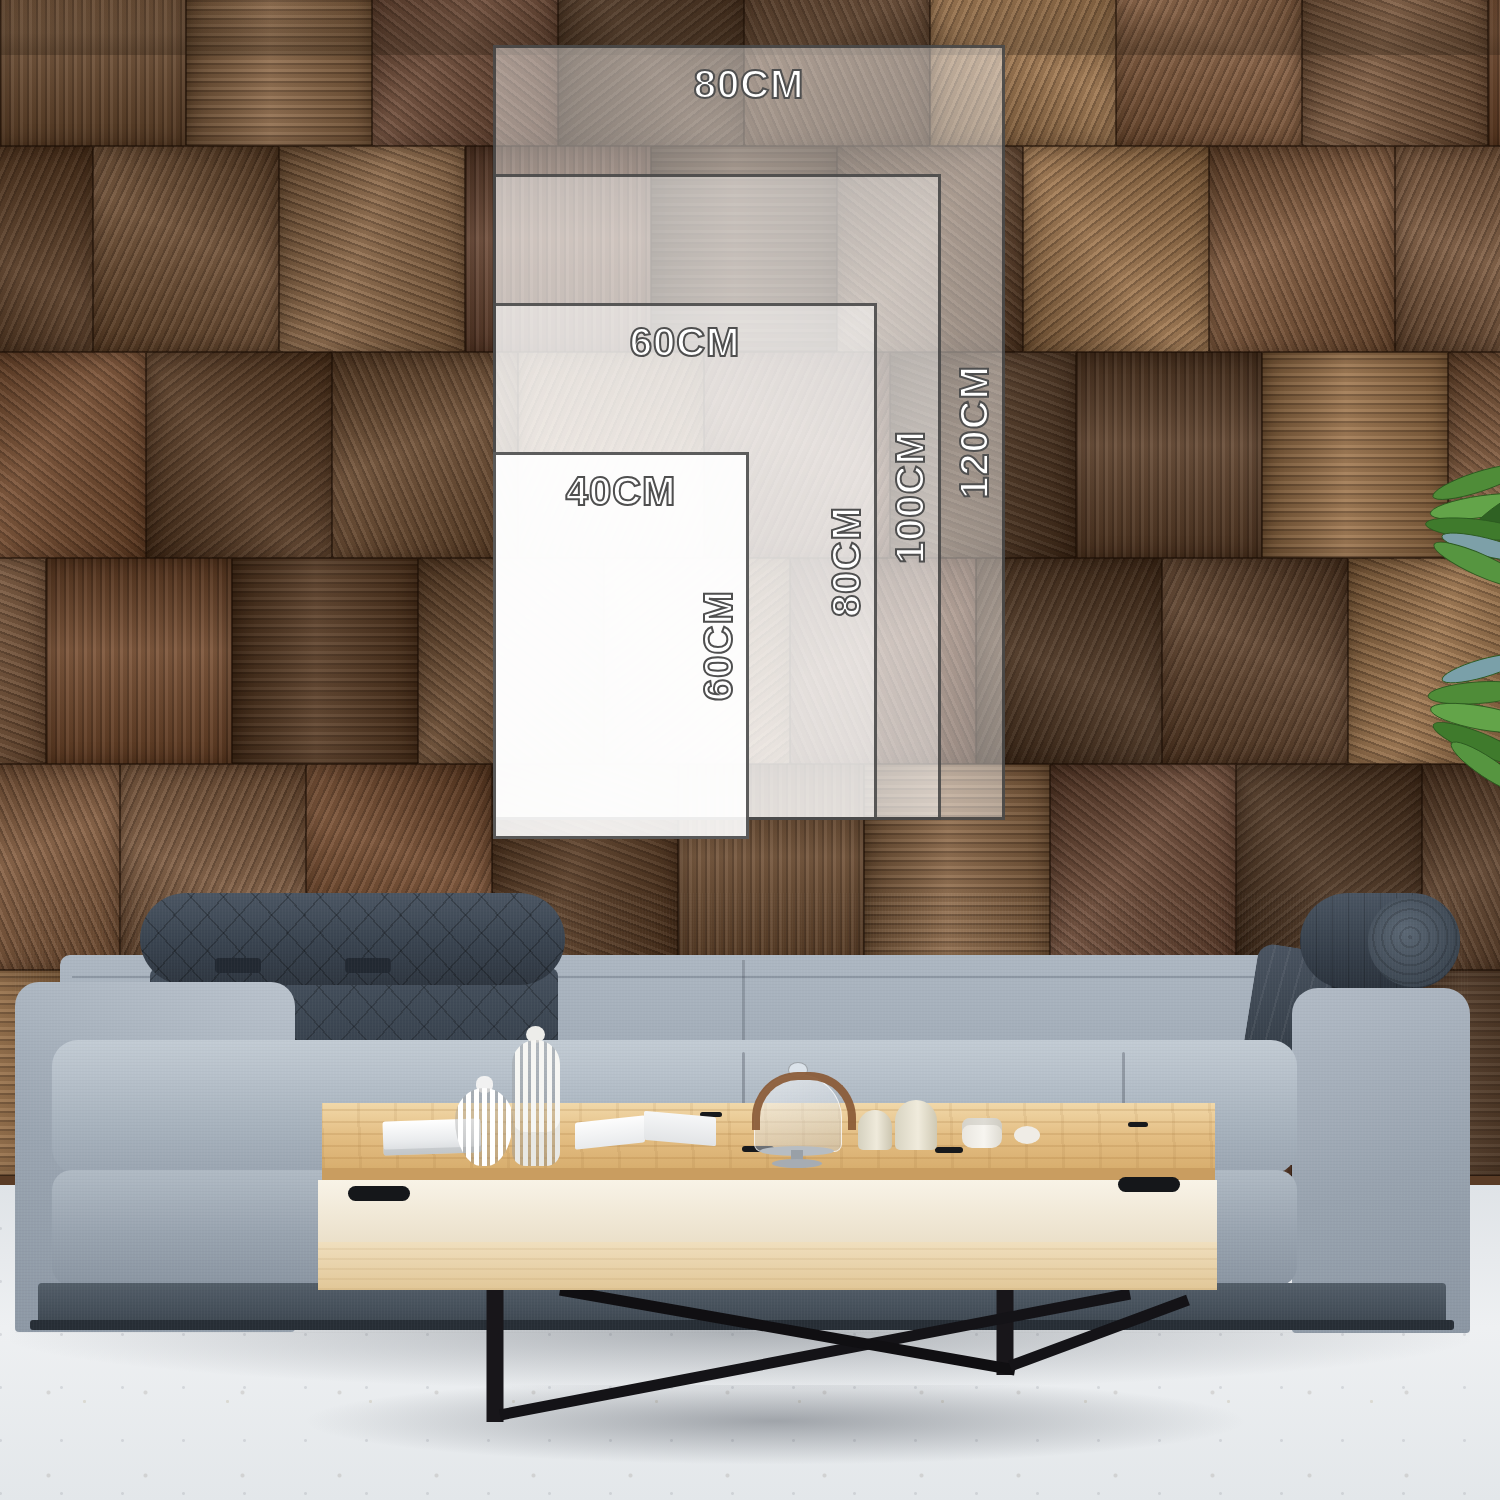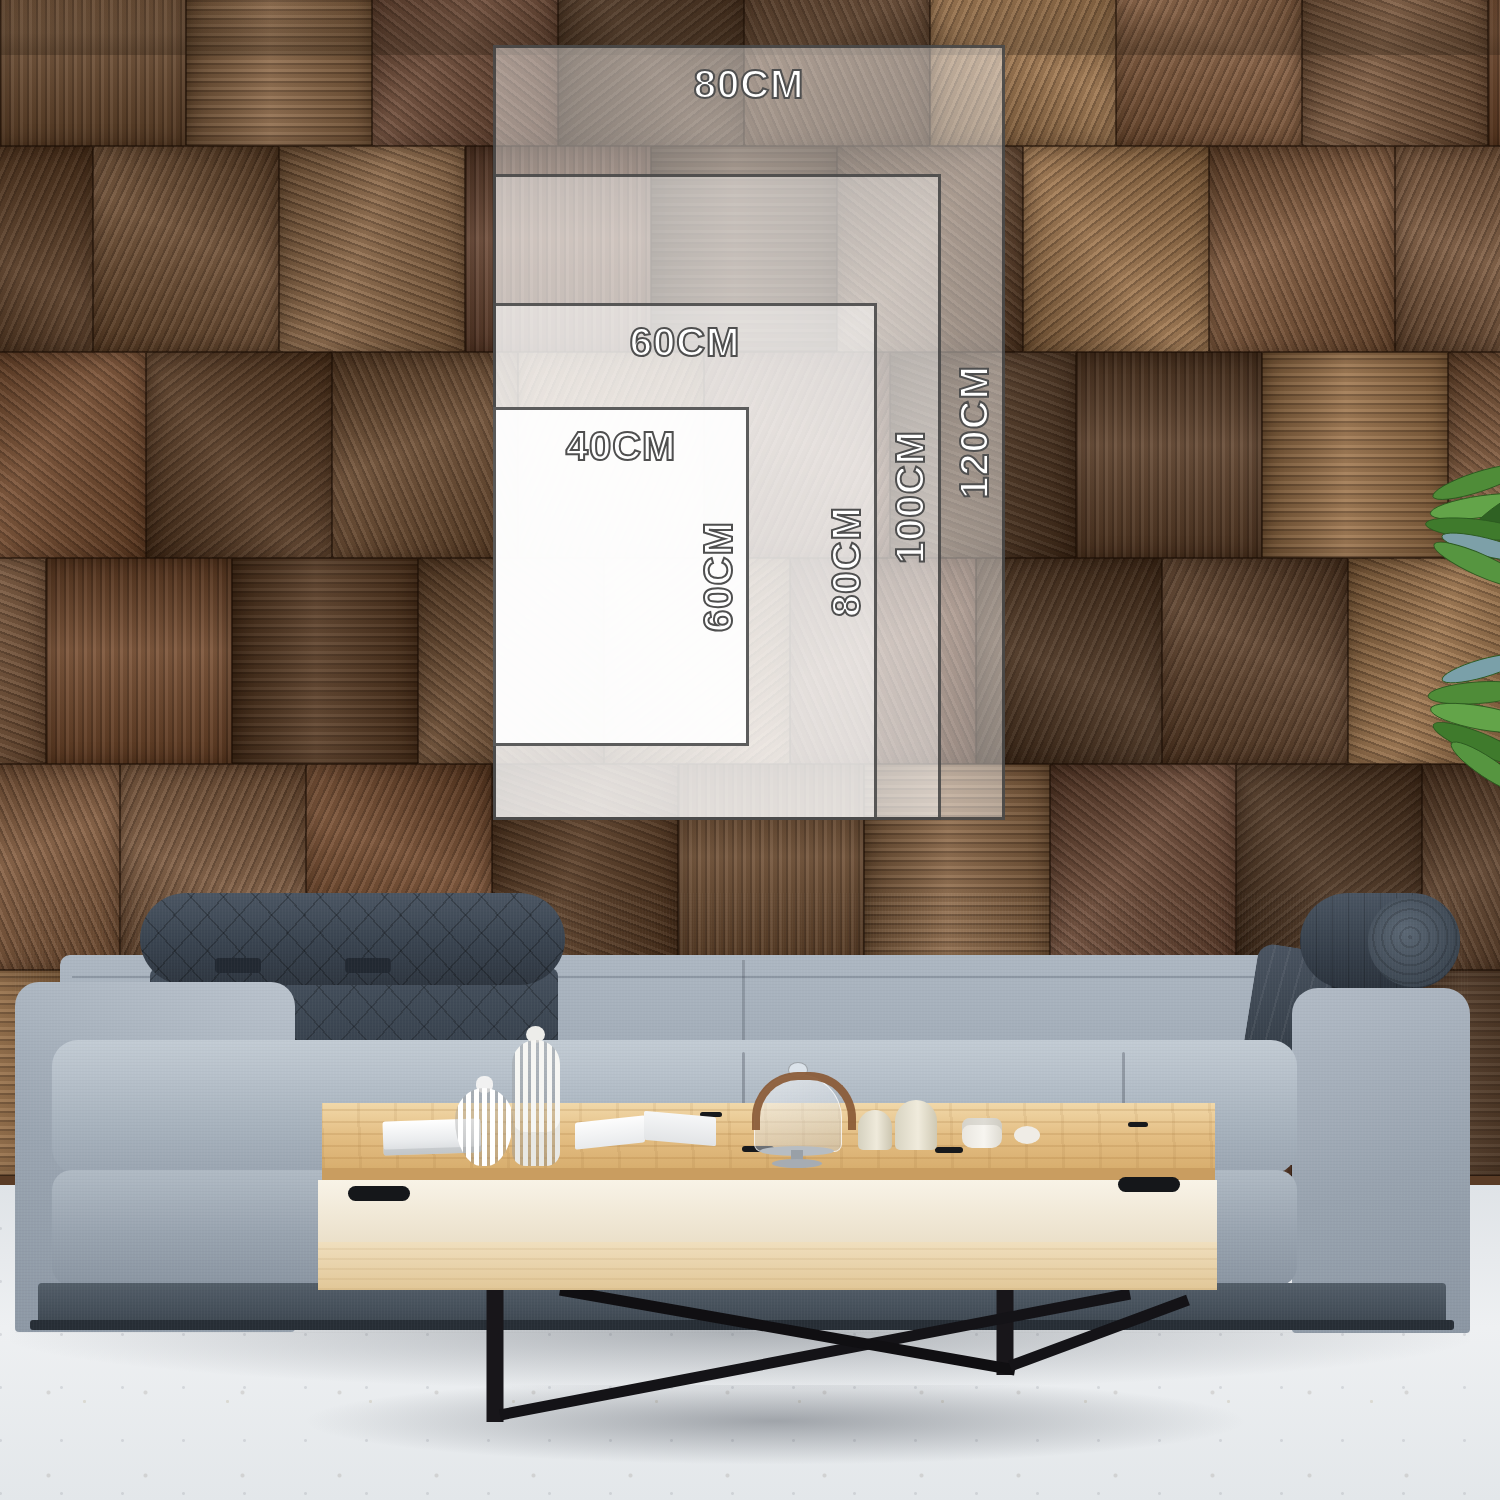--- a/index.html
+++ b/index.html
@@ -137,21 +137,21 @@
         background:linear-gradient(90deg,#e9e6df,#f7f5f0 55%,#dedbd2);
         box-shadow:inset 0 7px 0 rgba(185,182,172,.4);}
   .small-bowl{left:1014px;top:1126px;width:26px;height:18px;border-radius:50%;background:#efece6;}
 
   
   #overlay{position:absolute;inset:0;z-index:5;}
   .size-rect{position:absolute;box-sizing:border-box;border:3px solid rgba(56,56,56,.82);}
   .r0{left:493px;top:45px;width:512px;height:775px;background:rgba(255,255,255,.44);}
   .r1{left:493px;top:174px;width:448px;height:646px;background:rgba(255,255,255,.40);}
   .r2{left:493px;top:303px;width:384px;height:517px;background:rgba(255,255,255,.47);}
-  .r3{left:493px;top:407px;width:256px;height:339px;background:rgba(255,255,255,.90);}
+  .r3{left:493px;top:452px;width:256px;height:387px;background:rgba(255,255,255,.90);}
   .wlabel,.hlabel{color:#fff;font-weight:bold;font-size:40px;letter-spacing:1px;
         -webkit-text-stroke:2px #4f4f4f;
         text-shadow:0 0 1px #5a5a5a;}
   .wlabel{position:absolute;left:0;right:0;top:14px;text-align:center;}
   .hlabel{position:absolute;top:0;bottom:0;right:4px;width:48px;
         display:flex;align-items:center;justify-content:center;
         writing-mode:vertical-rl;transform:rotate(180deg);white-space:nowrap;}
 
   #plant{position:absolute;left:1392px;top:438px;width:108px;height:380px;z-index:2;}
 </style>

